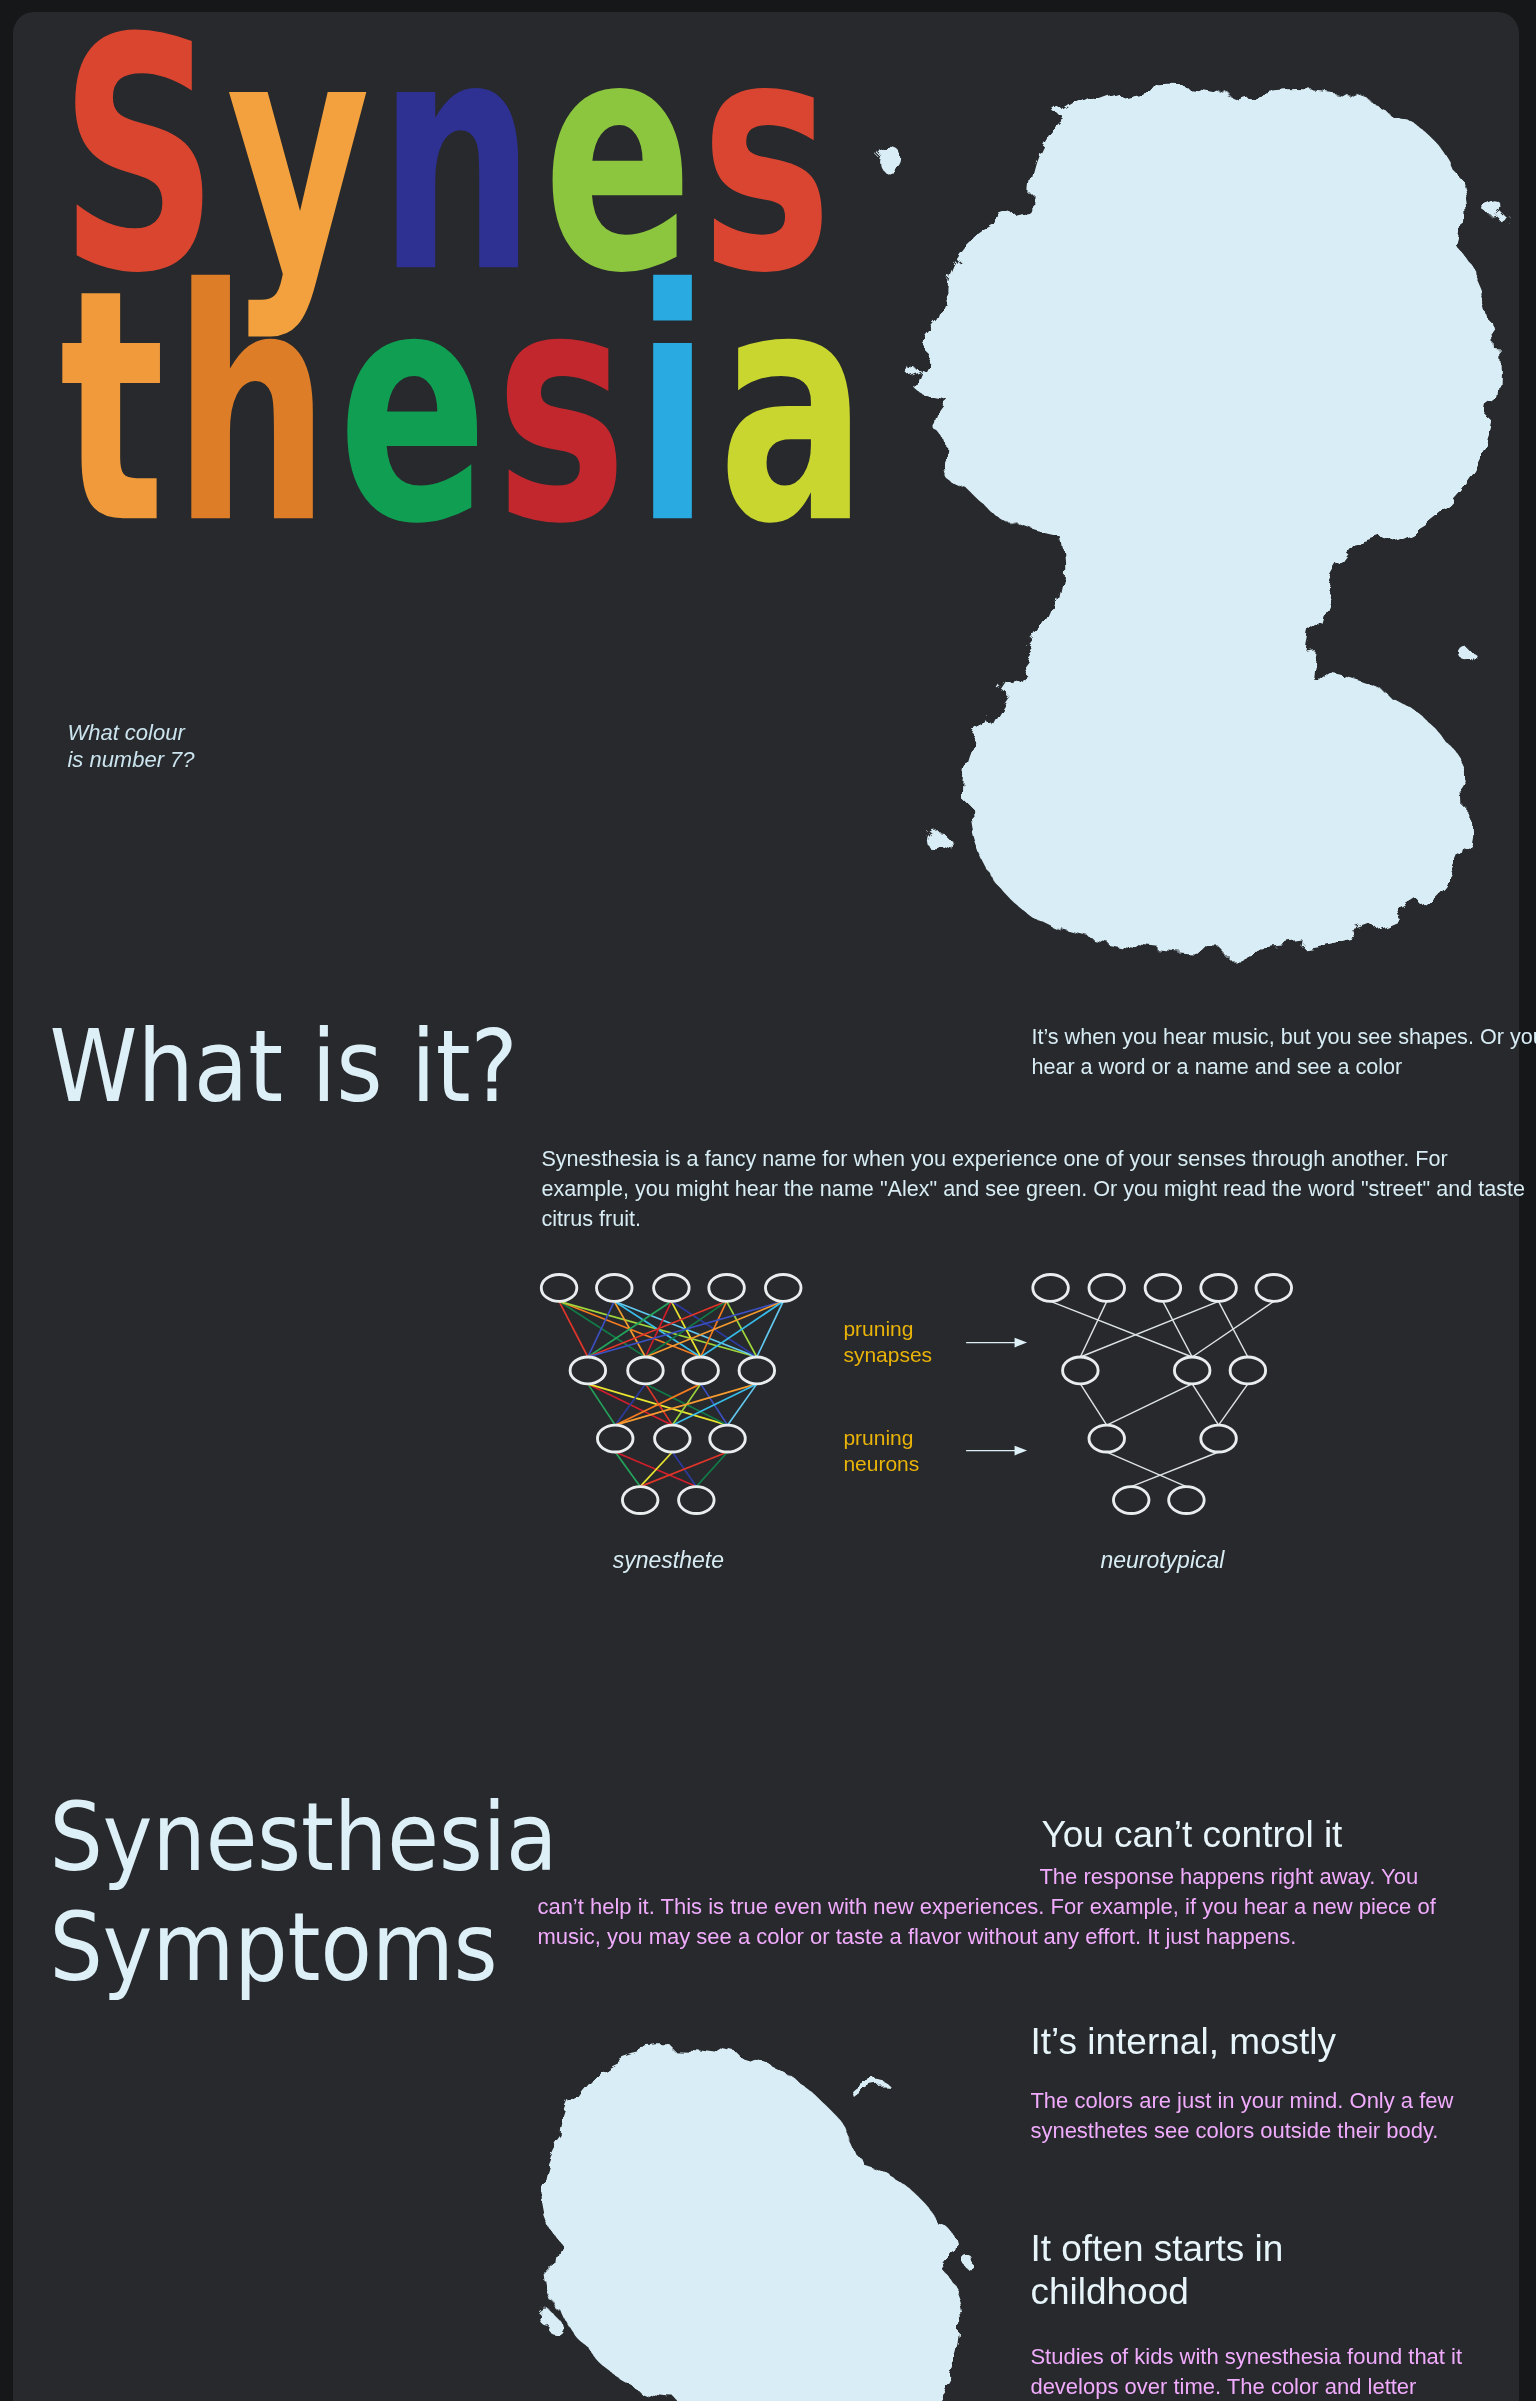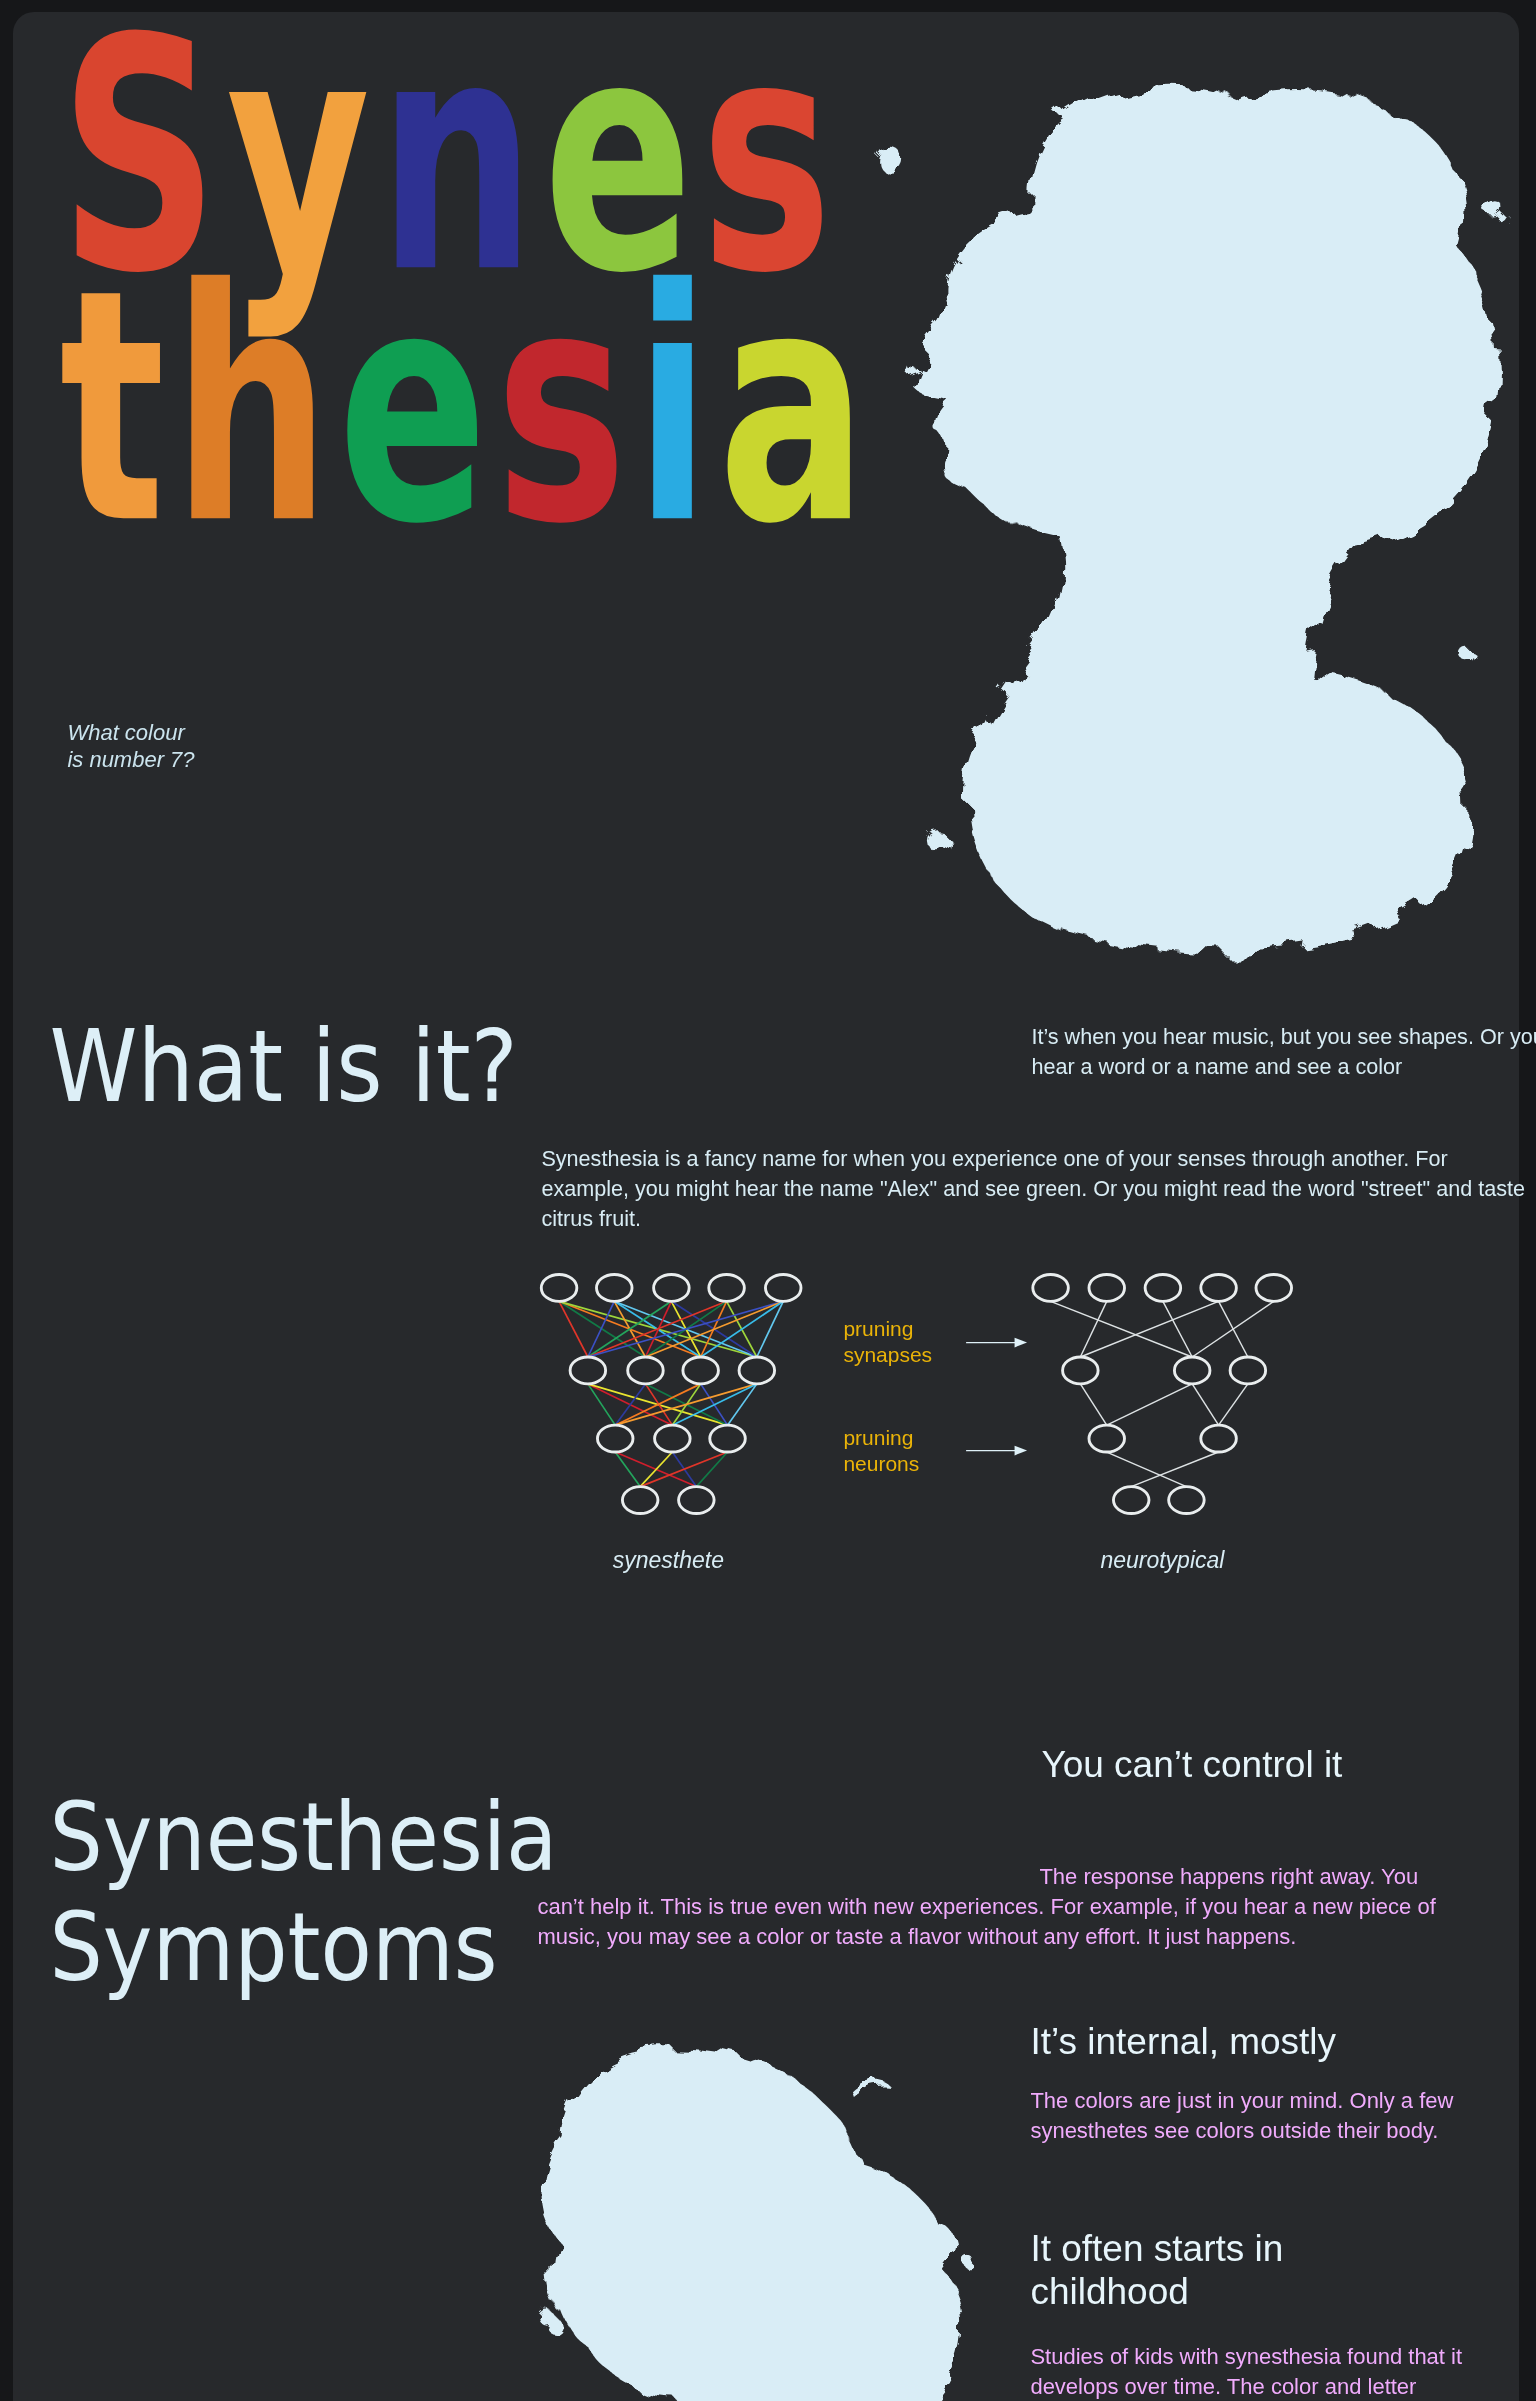--- a/index.html
+++ b/index.html
@@ -27,21 +27,21 @@
   .body-text{color:#d8ecf4;font-size:21.6px;line-height:30px;}
   .side-note{left:1018px;top:1010px;width:524px;}
   .what-body{left:528px;top:1132px;width:997px;}
 
   .diagram-label{left:830px;font-size:21px;line-height:26.4px;color:#eab308;}
   .net-caption{top:1535px;font-style:italic;font-size:23px;color:#d8ecf4;
                transform:translateX(-50%);white-space:nowrap;}
 
   .sec-heading{color:#e7f5fb;font-size:37px;line-height:43px;font-weight:500;}
   .sec-par{color:#f0abfc;font-size:22px;line-height:30px;}
-  .h-control{left:1028px;top:1731px;}
+  .h-control{left:1028px;top:1801px;}
   .p-control{left:524px;top:1850px;width:928px;text-indent:502px;}
   .h-internal{left:1017px;top:2008px;}
   .p-internal{left:1017px;top:2074px;width:502px;}
   .h-childhood{left:1017px;top:2215px;}
   .p-childhood{left:1017px;top:2330px;width:507px;}
 </style>
 </head>
 <body>
 
 <div class="page">

